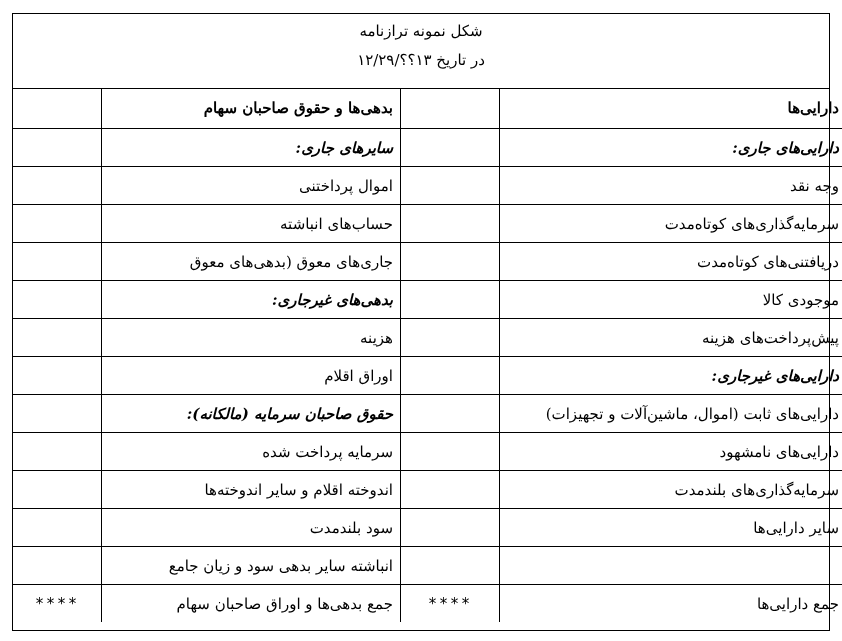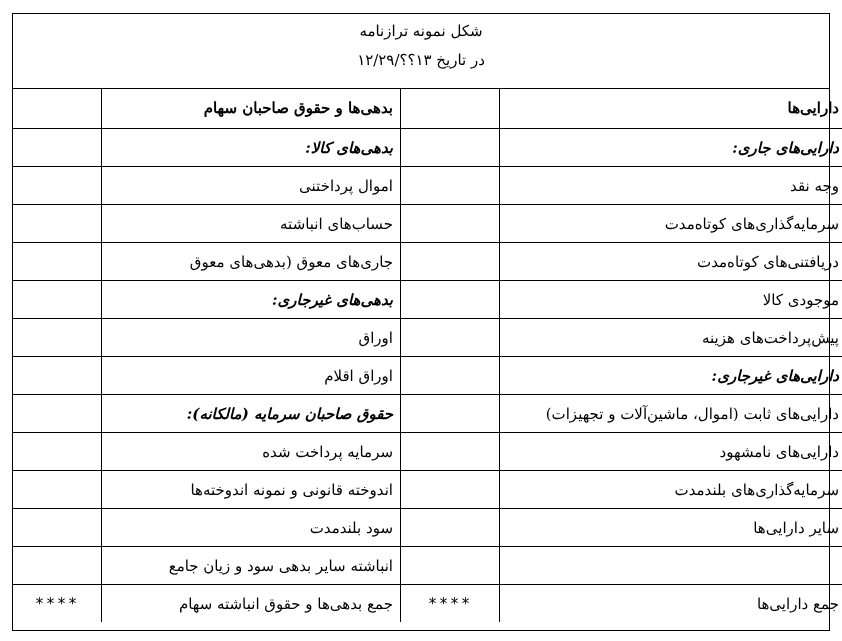--- a/index.html
+++ b/index.html
@@ -91,21 +91,21 @@
       <tr>
         <td class="col-asset hdr">دارایی‌ها</td>
         <td class="col-asset-amt"></td>
         <td class="col-liab hdr">بدهی‌ها و حقوق صاحبان سهام</td>
         <td class="col-liab-amt"></td>
       </tr>
 
       <tr>
         <td class="col-asset section">دارایی‌های جاری:</td>
         <td class="col-asset-amt"></td>
-        <td class="col-liab section">بدهی‌های کالا:</td>
+        <td class="col-liab section">سایر‌های جاری:</td>
         <td class="col-liab-amt"></td>
       </tr>
       <tr>
         <td class="col-asset">وجه نقد</td>
         <td class="col-asset-amt"></td>
         <td class="col-liab">اموال پرداختنی</td>
         <td class="col-liab-amt"></td>
       </tr>
       <tr>
         <td class="col-asset">سرمایه‌گذاری‌های کوتاه‌مدت</td>
@@ -121,21 +121,21 @@
       </tr>
       <tr>
         <td class="col-asset">موجودی کالا</td>
         <td class="col-asset-amt"></td>
         <td class="col-liab section">بدهی‌های غیرجاری:</td>
         <td class="col-liab-amt"></td>
       </tr>
       <tr>
         <td class="col-asset">پیش‌پرداخت‌های هزینه</td>
         <td class="col-asset-amt"></td>
-        <td class="col-liab">اوراق</td>
+        <td class="col-liab">هزینه</td>
         <td class="col-liab-amt"></td>
       </tr>
       <tr>
         <td class="col-asset section">دارایی‌های غیرجاری:</td>
         <td class="col-asset-amt"></td>
         <td class="col-liab">اوراق اقلام</td>
         <td class="col-liab-amt"></td>
       </tr>
       <tr>
         <td class="col-asset">دارایی‌های ثابت (اموال، ماشین‌آلات و تجهیزات)</td>
@@ -145,37 +145,37 @@
       </tr>
       <tr>
         <td class="col-asset">دارایی‌های نامشهود</td>
         <td class="col-asset-amt"></td>
         <td class="col-liab">سرمایه پرداخت شده</td>
         <td class="col-liab-amt"></td>
       </tr>
       <tr>
         <td class="col-asset">سرمایه‌گذاری‌های بلندمدت</td>
         <td class="col-asset-amt"></td>
-        <td class="col-liab">اندوخته قانونی و نمونه اندوخته‌ها</td>
+        <td class="col-liab">اندوخته اقلام و سایر اندوخته‌ها</td>
         <td class="col-liab-amt"></td>
       </tr>
       <tr>
         <td class="col-asset">سایر دارایی‌ها</td>
         <td class="col-asset-amt"></td>
         <td class="col-liab">سود بلندمدت</td>
         <td class="col-liab-amt"></td>
       </tr>
       <tr>
         <td class="col-asset"></td>
         <td class="col-asset-amt"></td>
         <td class="col-liab">انباشته سایر بدهی سود و زیان جامع</td>
         <td class="col-liab-amt"></td>
       </tr>
 
       <tr>
         <td class="col-asset">جمع دارایی‌ها</td>
         <td class="col-asset-amt stars">****</td>
-        <td class="col-liab">جمع بدهی‌ها و حقوق انباشته سهام</td>
+        <td class="col-liab">جمع بدهی‌ها و اوراق صاحبان سهام</td>
         <td class="col-liab-amt stars">****</td>
       </tr>
     </tbody>
   </table>
 </div>
 
 </body></html>

